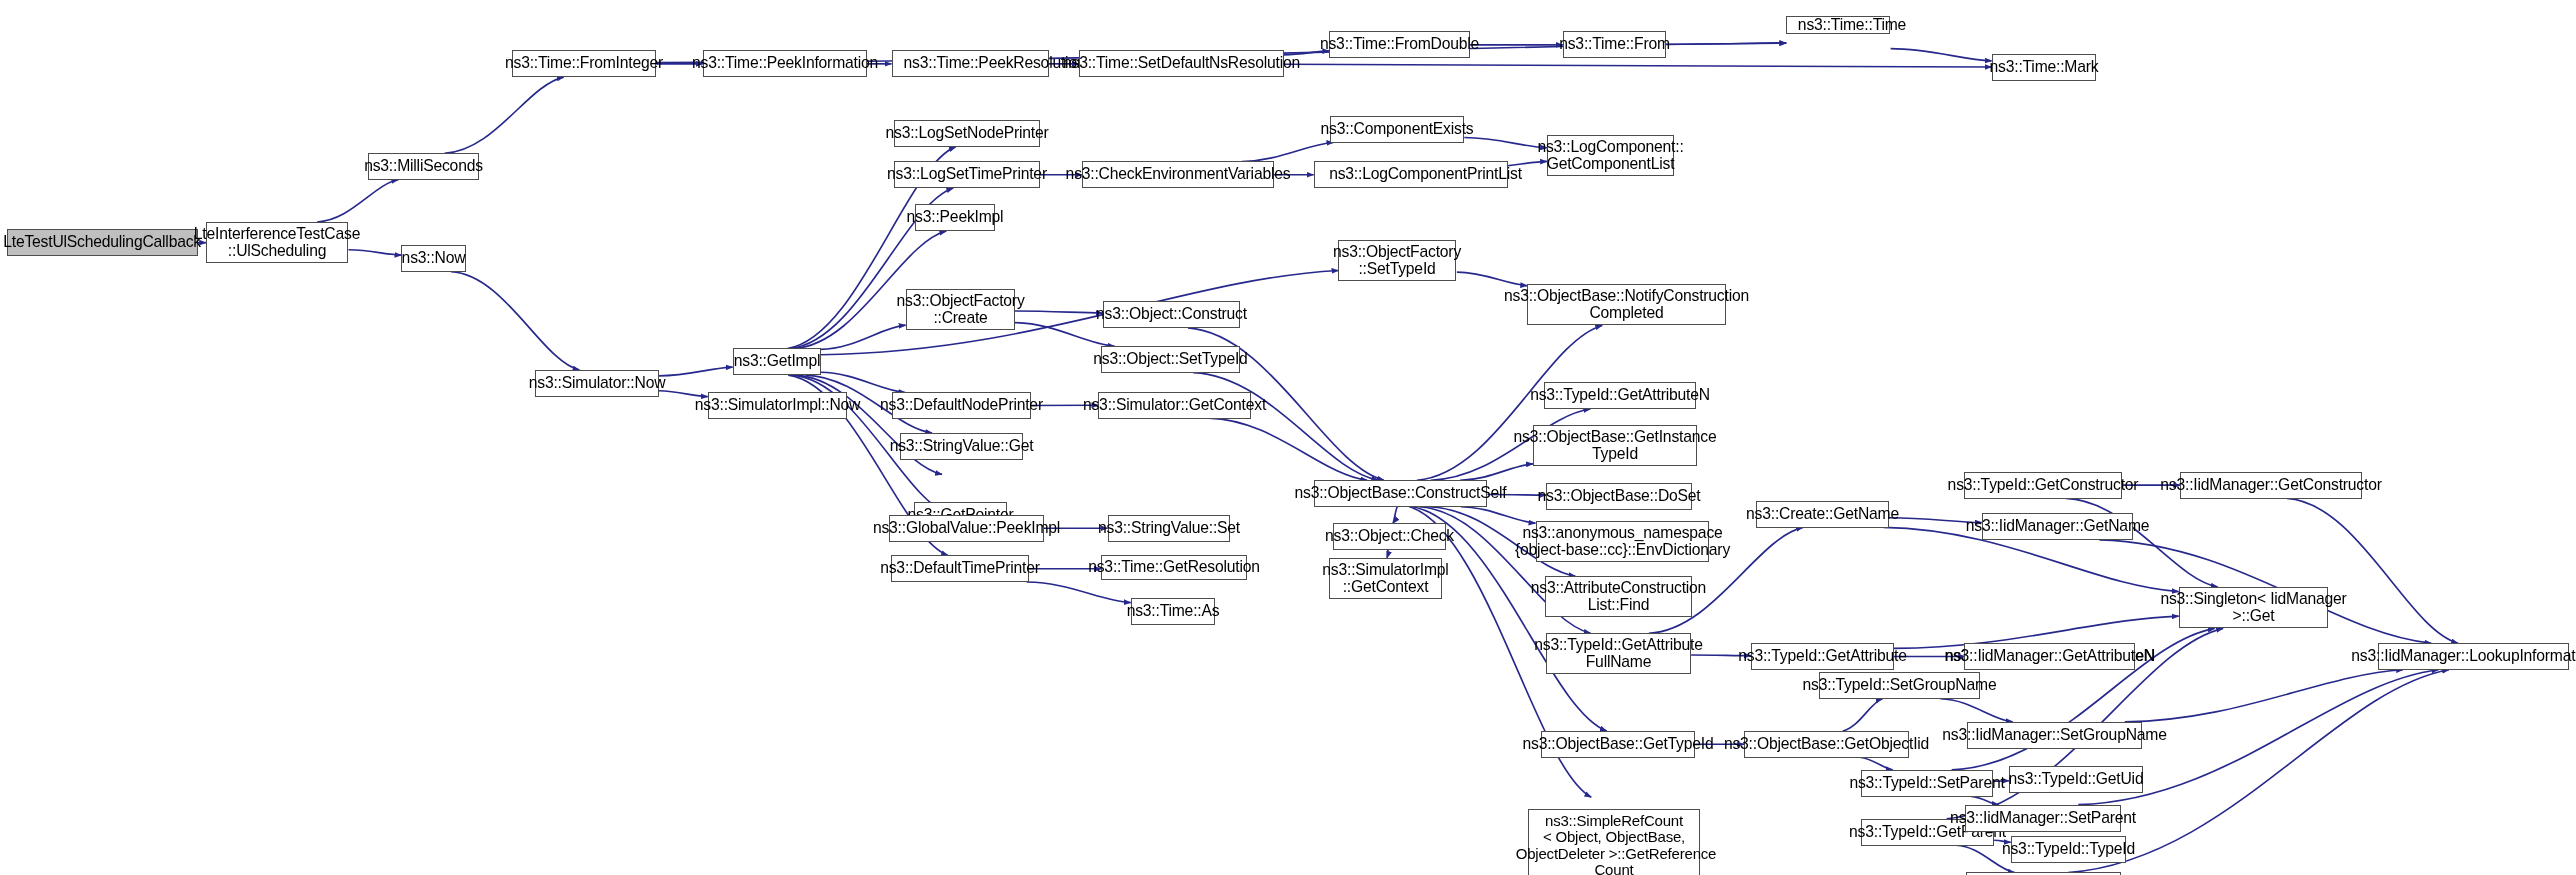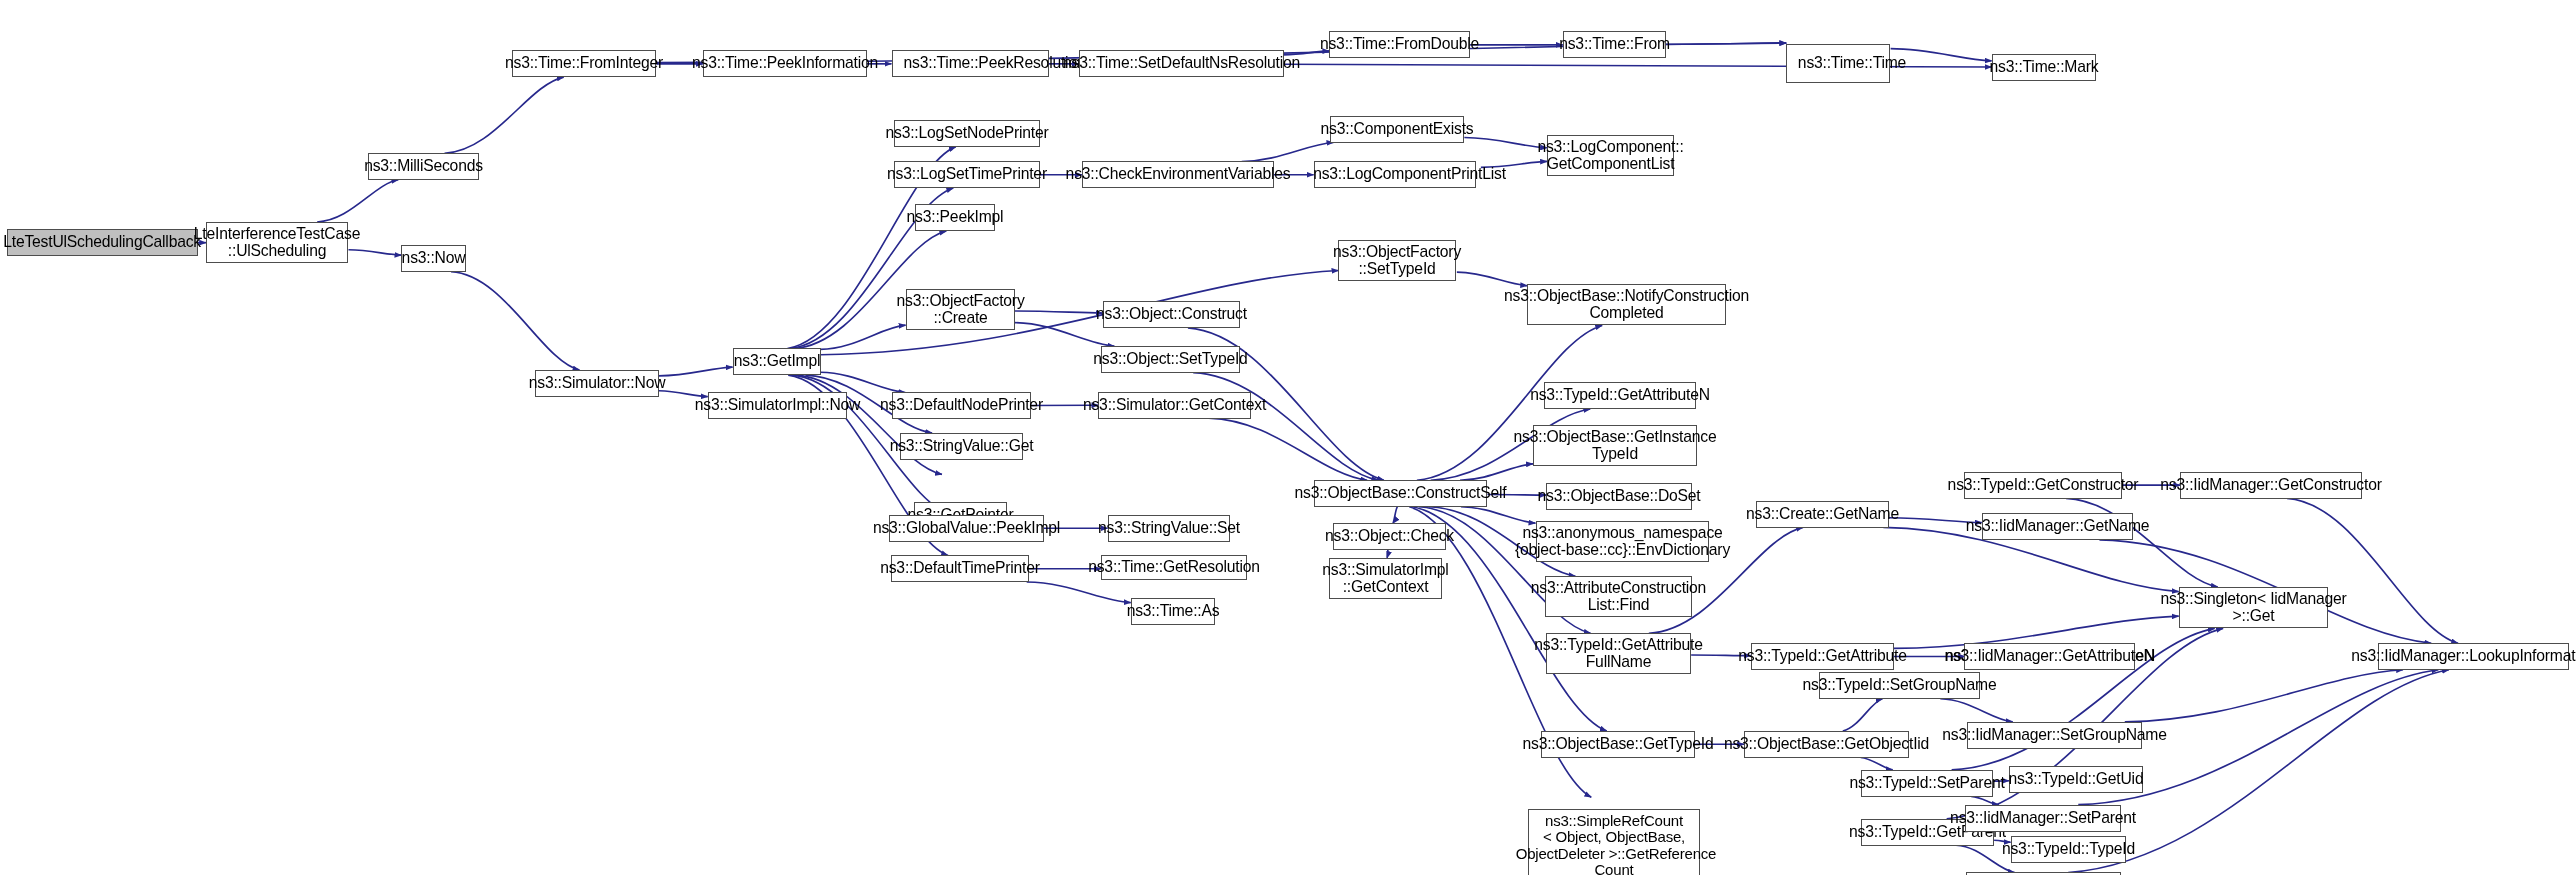--- a/index.html
+++ b/index.html
@@ -129,28 +129,28 @@
       <div class="node" style="left: 206px; top: 222px; width: 142px; height: 41px;">LteInterferenceTestCase
 ::UlScheduling</div>
       <div class="node" style="left: 368px; top: 153px; width: 111px; height: 26.5px;">ns3::MilliSeconds</div>
       <div class="node" style="left: 401px; top: 245px; width: 65px; height: 26.5px;">ns3::Now</div>
       <div class="node" style="left: 512px; top: 50px; width: 144px; height: 26.5px;">ns3::Time::FromInteger</div>
       <div class="node" style="left: 703px; top: 50px; width: 164px; height: 26.5px;">ns3::Time::PeekInformation</div>
       <div class="node" style="left: 892px; top: 50px; width: 157px; height: 26.5px; padding-left: 48px;">ns3::Time::PeekResolution</div>
       <div class="node" style="left: 1079px; top: 50px; width: 205px; height: 26.5px;">ns3::Time::SetDefaultNsResolution</div>
       <div class="node" style="left: 1329px; top: 31px; width: 141px; height: 26.5px;">ns3::Time::FromDouble</div>
       <div class="node" style="left: 1563px; top: 31px; width: 103px; height: 26.5px;">ns3::Time::From</div>
-      <div class="node" style="left: 1786px; top: 44px; width: 104px; height: 39px; padding-left: 28px;">ns3::Time::Time</div>
+      <div class="node" style="left: 1786px; top: 16px; width: 104px; height: 18px; padding-left: 28px;">ns3::Time::Time</div>
       <div class="node" style="left: 1992px; top: 54px; width: 104px; height: 26.5px;">ns3::Time::Mark</div>
       <div class="node" style="left: 894px; top: 120px; width: 146px; height: 26.5px;">ns3::LogSetNodePrinter</div>
       <div class="node" style="left: 894px; top: 161px; width: 146px; height: 26.5px;">ns3::LogSetTimePrinter</div>
       <div class="node" style="left: 915px; top: 204px; width: 80px; height: 26.5px;">ns3::PeekImpl</div>
       <div class="node" style="left: 1082px; top: 161px; width: 192px; height: 26.5px;">ns3::CheckEnvironmentVariables</div>
       <div class="node" style="left: 1330px; top: 116px; width: 134px; height: 26.5px;">ns3::ComponentExists</div>
-      <div class="node" style="left: 1314px; top: 161px; width: 162px; height: 26.5px; padding-left: 29px;">ns3::LogComponentPrintList</div>
+      <div class="node" style="left: 1314px; top: 161px; width: 194px; height: 26.5px; padding-left: 29px;">ns3::LogComponentPrintList</div>
       <div class="node" style="left: 1547px; top: 135px; width: 127px; height: 41px;">ns3::LogComponent::
 GetComponentList</div>
       <div class="node" style="left: 535px; top: 370px; width: 124px; height: 26.5px;">ns3::Simulator::Now</div>
       <div class="node" style="left: 733px; top: 348px; width: 88px; height: 26.5px;">ns3::GetImpl</div>
       <div class="node" style="left: 708px; top: 392px; width: 139px; height: 26.5px;">ns3::SimulatorImpl::Now</div>
       <div class="node" style="left: 906px; top: 289px; width: 109px; height: 41px;">ns3::ObjectFactory
 ::Create</div>
       <div class="node" style="left: 892px; top: 392px; width: 139px; height: 26.5px;">ns3::DefaultNodePrinter</div>
       <div class="node" style="left: 900px; top: 433px; width: 123px; height: 26.5px;">ns3::StringValue::Get</div>
       <div class="node" style="left: 914px; top: 474px; width: 93px; height: 26.5px; margin-top: 28px;">ns3::GetPointer</div>

